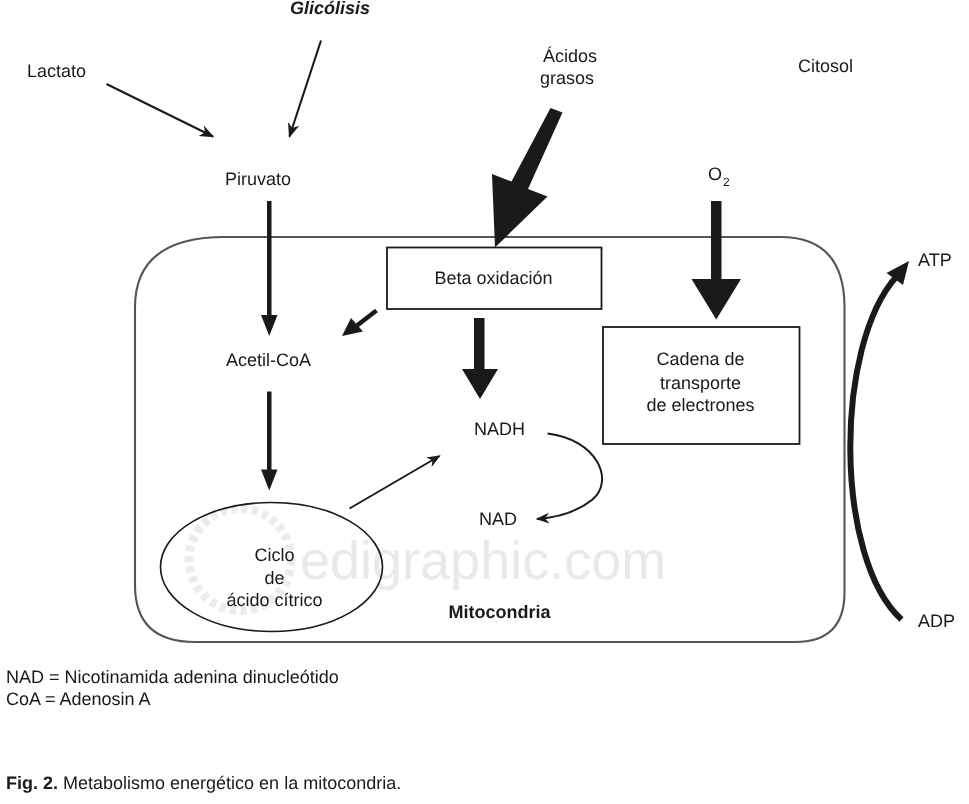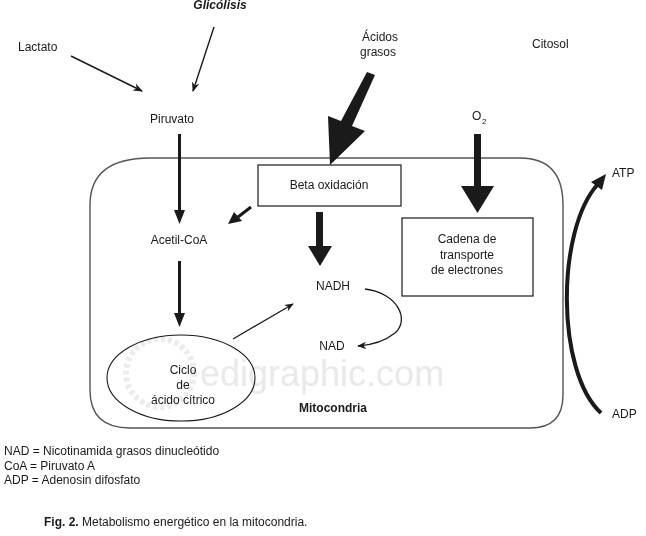--- a/index.html
+++ b/index.html
@@ -5,21 +5,21 @@
   html, body { margin: 0; padding: 0; background: #ffffff; }
   body { width: 646px; height: 536px; position: relative; overflow: hidden;
          font-family: "Liberation Sans", sans-serif; color: #1a1a1a; }
   #diagram { position: absolute; left: 0; top: 0; }
   .lbl { font-family: "Liberation Sans", sans-serif; font-size: 12px; fill: #1a1a1a; }
   .bold { font-weight: bold; }
   .ital { font-style: italic; font-weight: bold; }
   .wm { font-family: "Liberation Sans", sans-serif; font-size: 36px; fill: #e9e9e9; }
   .legend { position: absolute; left: 4px; top: 444px; font-size: 12px; line-height: 14.5px; }
   .legend div { white-space: nowrap; }
-  .caption { position: absolute; left: 4px; top: 515px; font-size: 12px; white-space: nowrap; margin-left: 40px; }
+  .caption { position: absolute; left: 4px; top: 515px; font-size: 12px; white-space: nowrap; }
   .caption b { font-weight: bold; }
 </style>
 </head>
 <body>
 
 <svg id="diagram" width="646" height="536" viewBox="0 0 646 536" xmlns="http://www.w3.org/2000/svg">
   <defs>
     <marker id="ahSmall" viewBox="0 0 10 10" refX="9" refY="5" markerWidth="7" markerHeight="7" orient="auto">
       <path d="M0,1 L10,5 L0,9 L3,5 z" fill="#1a1a1a"></path>
     </marker>
@@ -109,18 +109,17 @@
 
   <g>
     <path d="M601,413 C556,372 556,230 598,184" fill="none" stroke="#1a1a1a" stroke-width="4"></path>
     <path d="M606,174 L591,182 L602,190 Z" fill="#1a1a1a"></path>
   </g>
   <text class="lbl" x="612" y="177">ATP</text>
   <text class="lbl" x="612" y="418">ADP</text>
 </svg>
 
 <div class="legend">
-  <div>NAD = Nicotinamida grasos dinucleótido</div>
-  <div>CoA = Piruvato A</div>
-  <div>ADP = Adenosin difosfato</div>
+  <div>NAD = Nicotinamida adenina dinucleótido</div>
+  <div>CoA = Adenosin A</div>
 </div>
 
 <div class="caption"><b>Fig. 2.</b><span> Metabolismo energético en la mitocondria.</span></div>
 
 </body></html>

